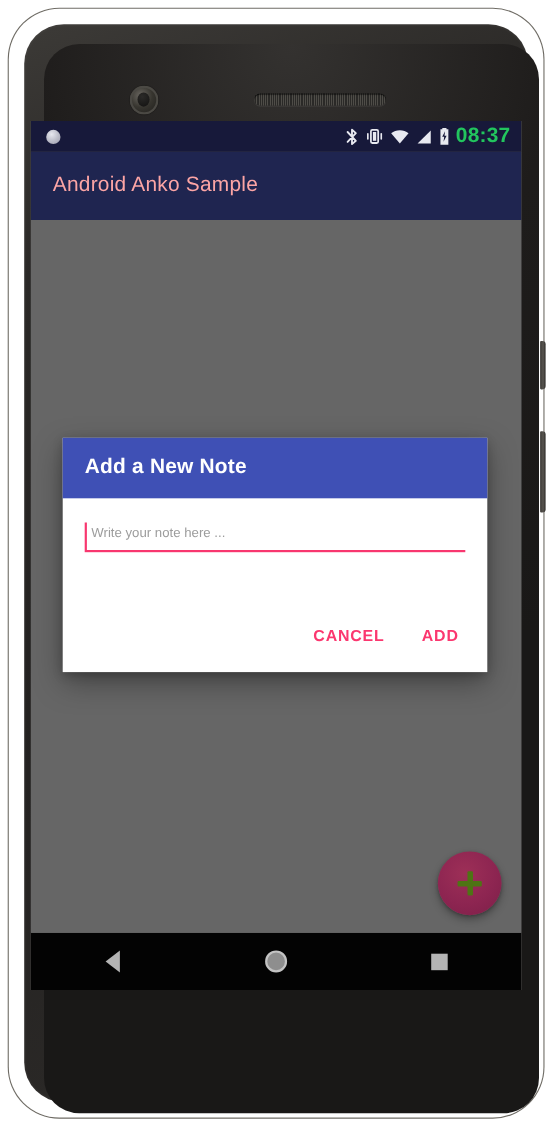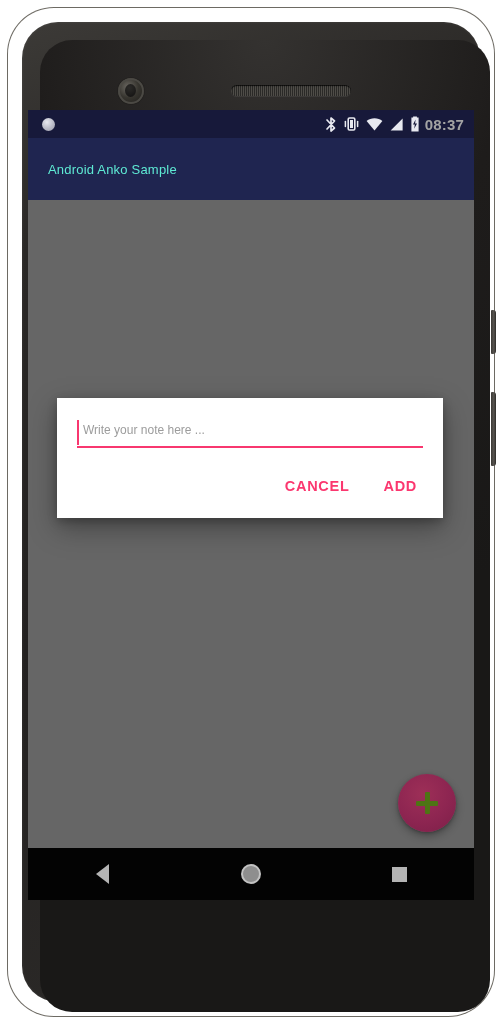--- a/index.html
+++ b/index.html
@@ -91,34 +91,34 @@
     color: #dfe0ea;
   }
   #notification-dot {
     width: 13px; height: 13px; border-radius: 50%;
     background: radial-gradient(circle at 38% 32%, #e7e8ef 0%, #b9bac6 55%, #9a9bab 100%);
   }
   #status-spacer { flex: 1; }
   #status-icons { display: flex; align-items: center; gap: 6px; }
   #status-icons svg { display: block; }
   #status-clock {
-    font-size: 15px; font-weight: bold; letter-spacing: .2px;
-    color: #a3a3a3; margin-left: 5px;
+    font-size: 19px; font-weight: bold; letter-spacing: .2px;
+    color: #22c55e; margin-left: 5px;
   }
 
   
   #app-bar {
     height: 62px;
     background: #1f2550;
     display: flex; align-items: center;
     padding-left: 20px;
   }
   #app-bar-title {
-    font-size: 13px; font-weight: normal;
-    color: #5eead4;
+    font-size: 19px; font-weight: normal;
+    color: #fca5a5;
     letter-spacing: .2px;
   }
 
   
   #content-area {
     position: relative;
     height: calc(790px - 28px - 62px - 52px);
     background: #666666;
   }
 
@@ -196,20 +196,21 @@
   #text-cursor {
     position: absolute;
     left: 0; top: 0px;
     width: 2px; height: 25px;
     background: #f8376f;
   }
   #dialog-actions {
     display: flex; justify-content: flex-end; align-items: center;
     gap: 10px;
     padding: 22px 14px 16px 20px;
+    margin-top: 39px;
   }
   .dialog-button {
     background: none; border: none;
     font-family: "Liberation Sans", sans-serif;
     font-size: 14.5px; font-weight: bold;
     letter-spacing: .7px;
     color: #fb376f;
     padding: 8px 12px;
     cursor: pointer;
   }
@@ -293,20 +294,23 @@
     </div>
     <div class="nav-key">
       <div id="nav-home-icon"></div>
     </div>
     <div class="nav-key">
       <div id="nav-recents-icon"></div>
     </div>
   </div>
 
   <div id="dialog">
+    <div id="dialog-header">
+      <div id="dialog-title">Add a New Note</div>
+    </div>
 
     <div id="dialog-body">
       <div id="note-input-wrap">
         <div id="text-cursor"></div>
         <input id="note-input" type="text" placeholder="Write your note here ..." style="">
       </div>
     </div>
 
     <div id="dialog-actions">
       <button class="dialog-button">CANCEL</button>

